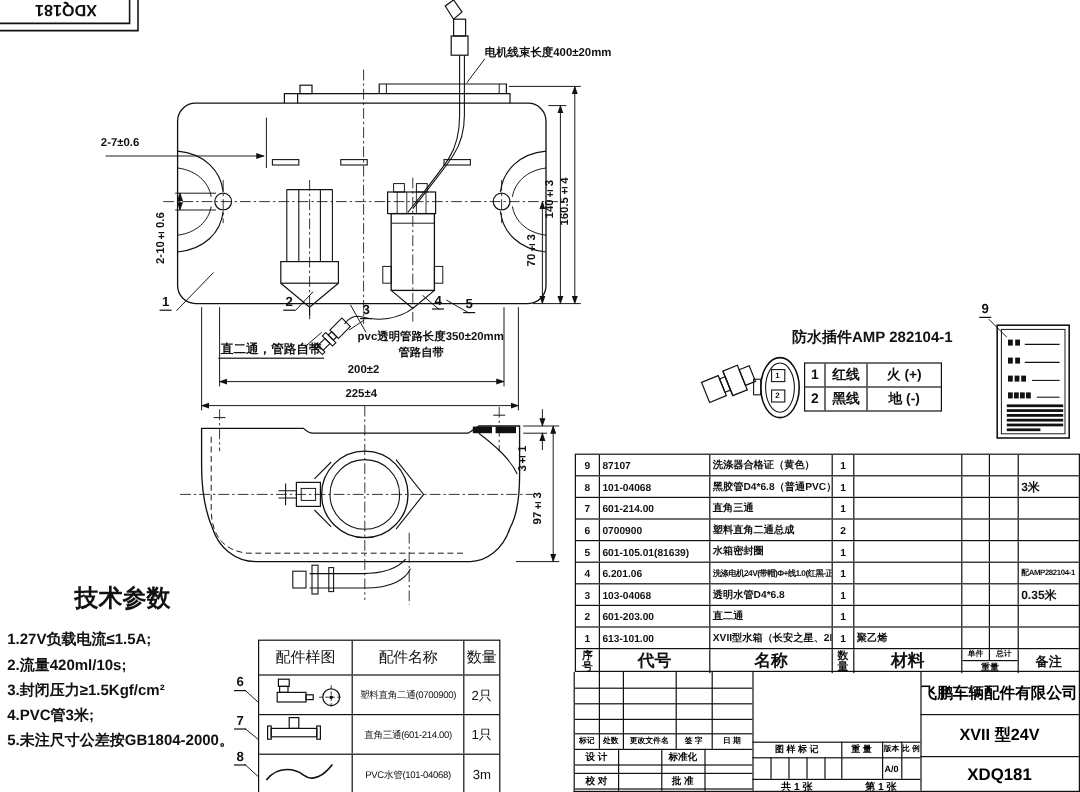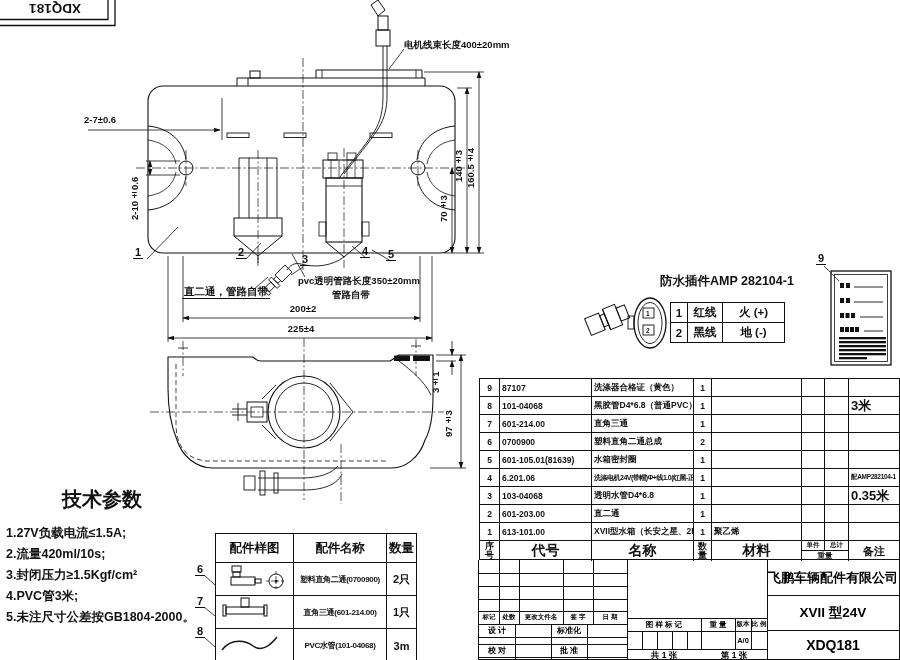--- a/index.html
+++ b/index.html
@@ -21,39 +21,39 @@
   .bc{border-right:1px solid #111;display:flex;align-items:center;padding:0 2px;
       font-weight:bold;font-size:8.5px;overflow:hidden;white-space:nowrap;}
   .bc:last-child{border-right:none;}
   .w-seq{width:20px;justify-content:center;}
   .w-code{width:92px;}
   .w-name{width:102px;}
   .w-qty{width:18px;justify-content:center;}
   .w-mat{width:90px;}
   .w-unit{width:23px;}
   .w-tot{width:24px;}
-  .w-rem{flex:1;font-size:13px;}
+  .w-rem{flex:1;font-size:10px;}
   .hc{justify-content:center;font-size:14px;}
   .hc.w-seq,.hc.w-qty{font-size:9px;line-height:9px;word-break:break-all;text-align:center;white-space:normal;}
   .merge{width:47px;display:flex;flex-direction:column;border-right:1px solid #111;font-weight:bold;}
   .merge .mtop{display:flex;height:10px;border-bottom:1px solid #111;}
   .merge .mtop span{display:flex;align-items:center;justify-content:center;font-size:6.5px;}
   .merge .mtop span:first-child{width:23px;border-right:1px solid #111;}
   .merge .mtop span:last-child{flex:1;}
   .merge .mbot{flex:1;display:flex;align-items:center;justify-content:center;font-size:7.5px;}
   .sq{font-size:7px;letter-spacing:-0.5px;}
   .xs{font-size:6.5px;letter-spacing:-0.3px;}
   
   .parts{position:absolute;left:215px;top:533px;width:202px;height:128px;border:1.6px solid #111;
          display:flex;flex-direction:column;}
   .prow{display:flex;flex:none;border-bottom:1.2px solid #111;}
   .prow:last-child{border-bottom:none;}
   .ph{height:29px;} .pr{height:33px;}
   .pc{border-right:1.2px solid #111;display:flex;align-items:center;justify-content:center;
-      font-weight:bold;overflow:hidden;white-space:nowrap;}
+      font-weight:normal;overflow:hidden;white-space:nowrap;}
   .pc:last-child{border-right:none;}
   .pc1{width:78px;} .pc2{width:93px;font-size:8px;letter-spacing:-0.3px;} .pc3{flex:1;font-size:11px;}
   .ph .pc{font-size:12.5px;}
   
   .pins{position:absolute;left:670px;top:302px;width:115px;height:41px;border:1.5px solid #111;
         display:flex;flex-direction:column;}
   .pinrow{display:flex;flex:1;border-bottom:1.2px solid #111;}
   .pinrow:last-child{border-bottom:none;}
   .pinc{border-right:1.2px solid #111;display:flex;align-items:center;justify-content:center;
         font-weight:bold;font-size:11.5px;}

